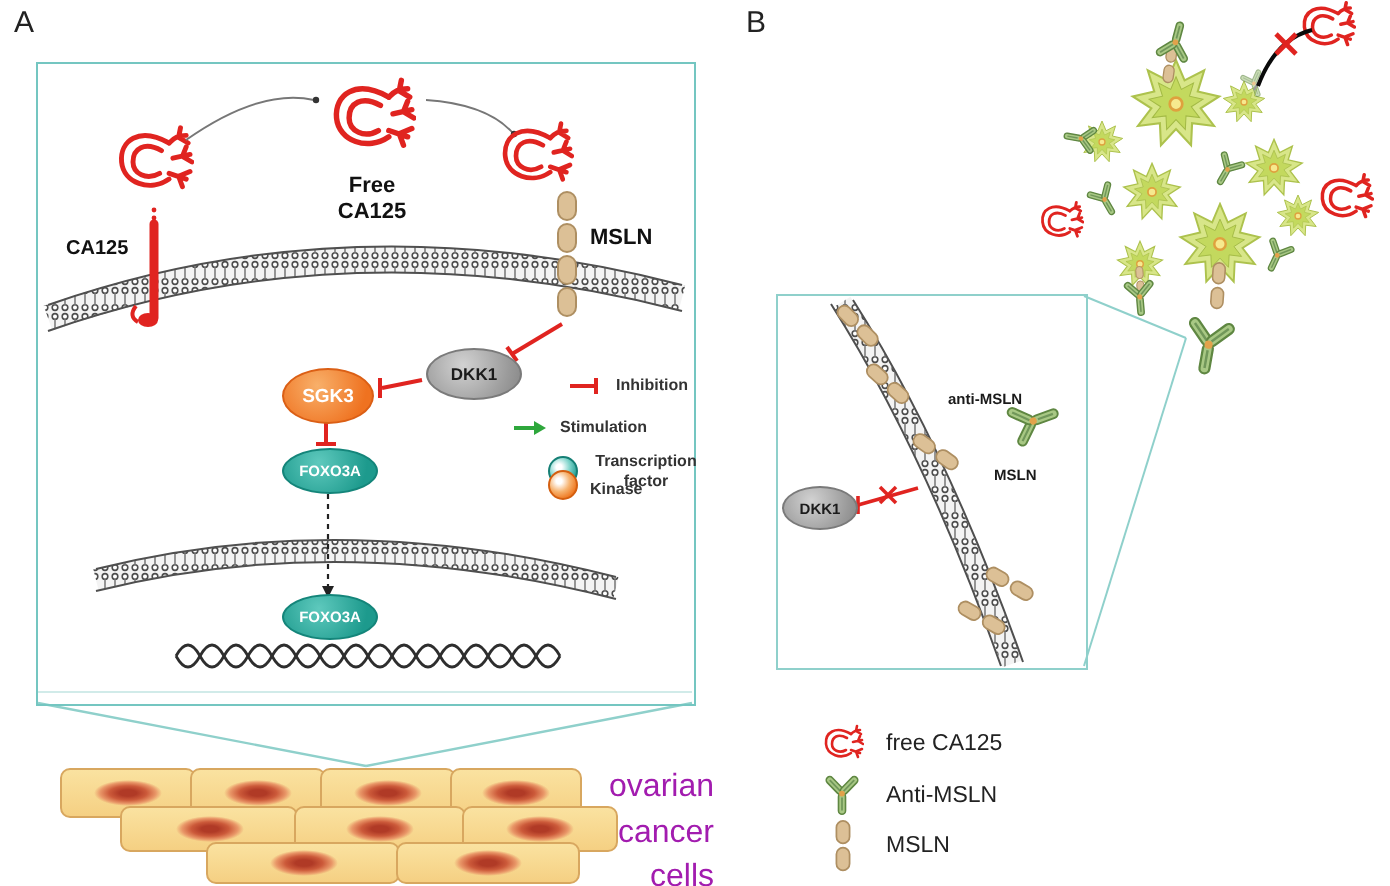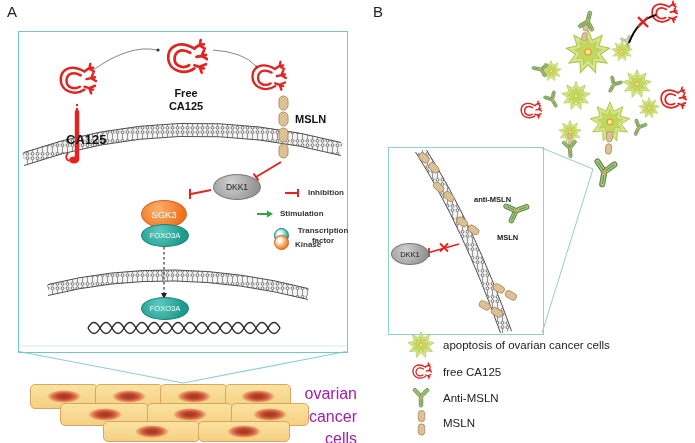--- a/index.html
+++ b/index.html
@@ -2,21 +2,21 @@
 <html><head>
 <meta charset="utf-8">
 <style>
   html,body{margin:0;padding:0;background:#fff;}
   .stage{position:relative;width:695px;height:443px;background:#fff;overflow:hidden;
          font-family:"Liberation Sans", sans-serif;}
   .abs{position:absolute;}
   .panel-label{font-size:15px;color:#222;font-weight:400;}
   .callout-box{border:1.4px solid #74c6c1;background:transparent;}
   .node{display:flex;align-items:center;justify-content:center;border-radius:50%;
-        font-weight:normal;color:#fff;text-align:left;}
+        font-weight:bold;color:#fff;text-align:left;}
   .node-sgk3{background:radial-gradient(circle at 38% 30%, #f8b06a, #ef7220 75%);border:1px solid #db5f15;font-size:9.5px;}
   .node-foxo{background:radial-gradient(circle at 38% 30%, #5ec9bd, #1d9a8d 75%);border:1px solid #14857a;font-size:7.5px;}
   .node-dkk1{background:radial-gradient(circle at 38% 32%, #d2d2d2, #9a9a9a 70%, #858585);border:1px solid #7a7a7a;
              color:#1b1b1b;font-size:8.5px;}
   .node-dkk1-sm{font-size:7.5px;}
   .lbl{color:#111;font-weight:bold;}
   .aleg{position:absolute;display:flex;align-items:center;font-size:8px;font-weight:bold;color:#333;}
   .aleg .txt{margin-left:6px;line-height:1.2;}
   .donut{width:13px;height:13px;border-radius:50%;flex:0 0 auto;}
   .donut-teal{background:radial-gradient(circle at 35% 35%, #ffffff 12%, #7fd4cb 45%, #1d9a8d 80%);border:1px solid #157f75;}
@@ -257,26 +257,26 @@
           <line class="red" stroke-width="1.8" x1="440" y1="243.5" x2="448" y2="251.5"></line>
           <line class="red" stroke-width="1.8" x1="448" y1="243.5" x2="440" y2="251.5"></line>
         </g>
       </g>
     </g>
   </svg>
 
   <div class="abs panel-label" style="left:7px;top:3px;">A</div>
   <div class="abs callout-box" style="left:18px;top:31px;width:328px;height:320px;"></div>
 
-  <div class="abs lbl" style="left:33px;top:132px;font-size:13px;margin-left:33px;">CA125</div>
+  <div class="abs lbl" style="left:33px;top:119px;font-size:10px;">CA125</div>
   <div class="abs lbl" style="left:159px;top:87px;width:54px;text-align:center;font-size:11px;line-height:1.2;">Free CA125</div>
   <div class="abs lbl" style="left:295px;top:113px;font-size:11px;">MSLN</div>
 
   <div class="abs node node-dkk1" style="left:213px;top:174px;width:46px;height:24px;">DKK1</div>
-  <div class="abs node node-sgk3" style="left:141px;top:200px;width:44px;height:26px;">SGK3</div>
+  <div class="abs node node-sgk3" style="left:141px;top:184px;width:44px;height:26px;">SGK3</div>
   <div class="abs node node-foxo" style="left:141px;top:224px;width:46px;height:21px;">FOXO3A</div>
   <div class="abs node node-foxo" style="left:141px;top:297px;width:46px;height:21px;">FOXO3A</div>
 
   <div class="aleg" style="left:284px;top:188px;text-align:center;">
     <svg width="18" height="10">
       <line x1="1" y1="5" x2="14" y2="5" stroke="#e02420" stroke-width="2"></line>
       <line x1="14" y1="1" x2="14" y2="9" stroke="#e02420" stroke-width="2"></line>
     </svg>
     <span class="txt">Inhibition</span>
   </div>
@@ -327,28 +327,20 @@
   </div>
   <div class="abs cells-caption" style="left:299px;top:383px;width:58px;">ovarian cancer cells</div>
 
   <div class="abs panel-label" style="left:373px;top:3px;">B</div>
   <div class="abs" style="left:388px;top:147px;width:154px;height:186px;border:1.2px solid #8fd0cb;"></div>
 
   <div class="abs inset-lbl" style="left:474px;top:195px;">anti-MSLN</div>
   <div class="abs inset-lbl" style="left:497px;top:233px;">MSLN</div>
   <div class="abs node node-dkk1 node-dkk1-sm" style="left:391px;top:243px;width:36px;height:20px;">DKK1</div>
 
-  <div class="blegrow" style="left:399px;top:331px;">
-    <span class="blegicon">
-      <svg width="28" height="28" viewBox="0 0 44 44">
-          <use href="#star"></use>
-        </svg>
-    </span>
-    <span class="blegtxt">apoptosis of ovarian cancer cells</span>
-  </div>
   <div class="blegrow" style="left:399px;top:358px;">
     <span class="blegicon">
       <svg width="22" height="20" viewBox="0 0 44 40">
           <use href="#ca125"></use>
         </svg>
     </span>
     <span class="blegtxt">free CA125</span>
   </div>
   <div class="blegrow" style="left:399px;top:384px;">
     <span class="blegicon">

